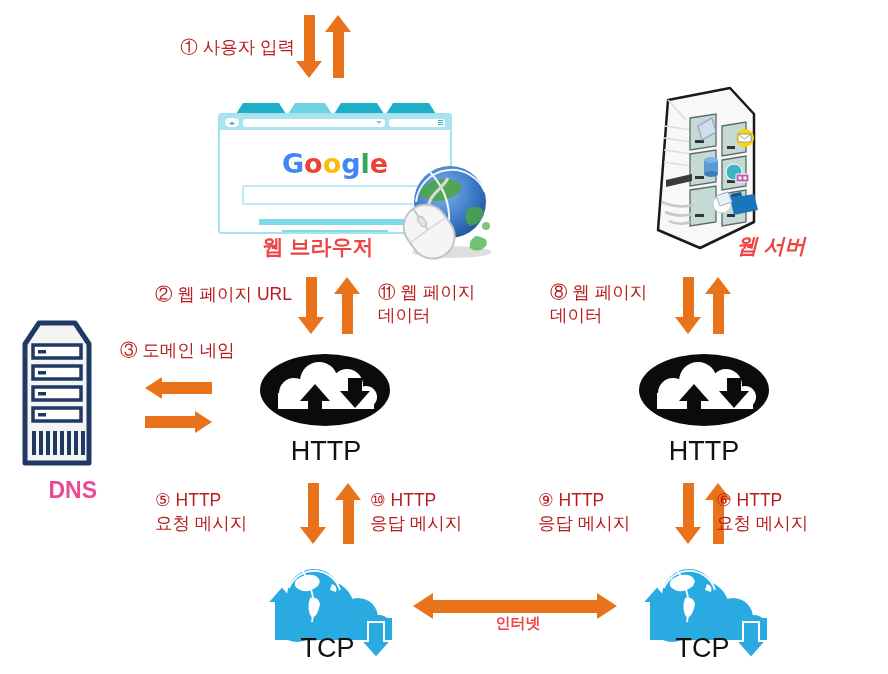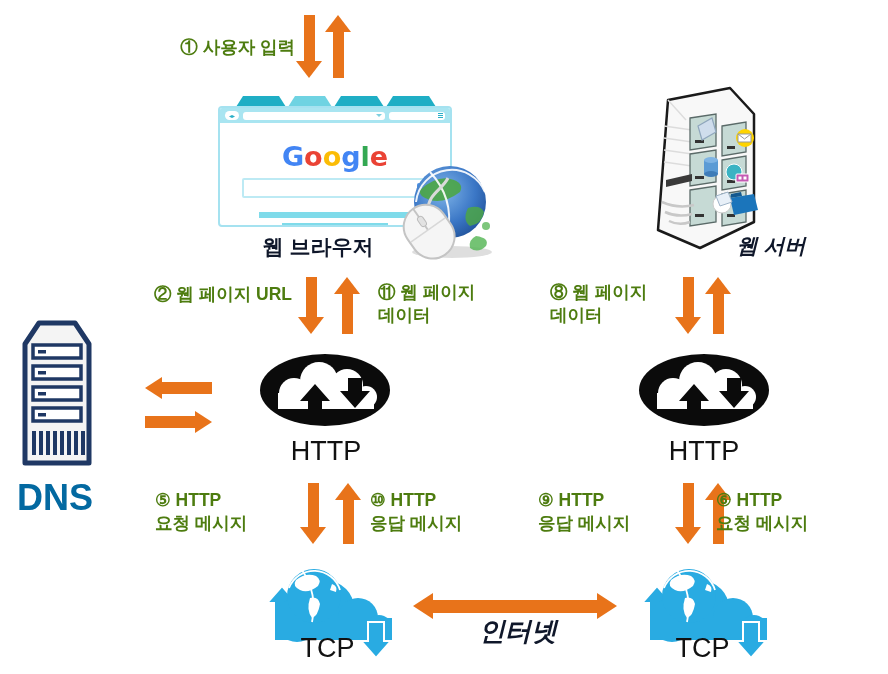--- a/index.html
+++ b/index.html
@@ -1,45 +1,45 @@
 <!DOCTYPE html>
 <html><head>
 <meta charset="utf-8">
 <style>
   html,body{margin:0;padding:0;background:#fff;}
   #stage{position:relative;width:888px;height:674px;background:#fff;overflow:hidden;
          font-family:"Liberation Sans",sans-serif;}
-  .lbl{position:absolute;font-weight:700;font-size:17.5px;color:#4d7c0f;line-height:1.32;
+  .lbl{position:absolute;font-weight:400;font-size:17.5px;color:#b91c1c;line-height:1.32;
        white-space:pre-line;}
   .lbl.r{text-align:right;}
   .lbl.c{text-align:left;}
-  .node-lbl{position:absolute;font-weight:700;font-size:21px;color:#0f172a;text-align:center;}
+  .node-lbl{position:absolute;font-weight:700;font-size:21px;color:#ef4444;text-align:center;}
   .proto-lbl{position:absolute;font-weight:400;font-size:27px;color:#111;text-align:center;
              font-family:"Liberation Sans",sans-serif;}
-  .dns-lbl{position:absolute;font-weight:700;font-size:36px;color:#0369a1;text-align:left;}
+  .dns-lbl{position:absolute;font-weight:700;font-size:23px;color:#ec4899;text-align:right;}
 
   
   .varr{position:absolute;width:26px;display:flex;flex-direction:column;align-items:center;}
   .varr .shaft{width:11px;flex:1;background:var(--orange);}
   .varr .head-down{width:0;height:0;border-left:13px solid transparent;
         border-right:13px solid transparent;border-top:17px solid var(--orange);}
   .varr .head-up{width:0;height:0;border-left:13px solid transparent;
         border-right:13px solid transparent;border-bottom:17px solid var(--orange);}
   .harr{position:absolute;display:flex;align-items:center;}
   .harr .shaft{height:12px;flex:1;background:var(--orange);}
   .harr .head-left{width:0;height:0;border-top:11px solid transparent;
         border-bottom:11px solid transparent;border-right:17px solid var(--orange);}
   .harr .head-right{width:0;height:0;border-top:11px solid transparent;
         border-bottom:11px solid transparent;border-left:17px solid var(--orange);}
   .harr.big .shaft{height:13px;}
   .harr.big .head-left{border-top-width:13px;border-bottom-width:13px;border-right-width:20px;}
   .harr.big .head-right{border-top-width:13px;border-bottom-width:13px;border-left-width:20px;}
 
   
-  .browser{position:absolute;left:218px;top:96px;width:234px;height:131px;}
+  .browser{position:absolute;left:218px;top:103px;width:234px;height:131px;}
   .tabs{position:absolute;left:18px;top:0;display:flex;gap:2px;}
   .tab{height:11px;clip-path:polygon(7px 0,calc(100% - 7px) 0,100% 100%,0 100%);}
   .win{position:absolute;left:0;right:0;top:10px;bottom:0;background:#fff;
        border:2px solid #A5E2F0;border-radius:4px;overflow:hidden;}
   .toolbar{height:15px;background:#A9E5F1;display:flex;align-items:center;padding:0 5px;gap:4px;}
   .navc{width:14px;height:9px;background:#fff;border-radius:5px;display:flex;align-items:center;
         justify-content:center;font-size:6px;color:#2BB0C8;line-height:1;}
   .addr{flex:1;height:8px;background:#fff;border-radius:3px;position:relative;}
   .addr:after{content:"";position:absolute;right:3px;top:2.5px;width:0;height:0;
         border-left:3px solid transparent;border-right:3px solid transparent;
@@ -226,20 +226,21 @@
       <rect x="29" y="113" width="4" height="24"></rect>
         <rect x="36" y="113" width="4" height="24"></rect>
       <rect x="43" y="113" width="4" height="24"></rect>
         <rect x="50" y="113" width="4" height="24"></rect>
       <rect x="57" y="113" width="4" height="24"></rect>
         <rect x="64" y="113" width="4" height="24"></rect>
     </g>
   </svg>
   <div class="dns-lbl" style="left:17px;top:477px;width:80px;">DNS</div>
 
+  <div class="lbl" style="left:120px;top:339px;width:140px;">③ 도메인 네임</div>
   <div class="harr" style="left:145px;top:377px;width:67px;height:22px;">
     <div class="head-left"></div>
       <div class="shaft"></div>
   </div>
   <div class="harr" style="left:145px;top:411px;width:67px;height:22px;">
     <div class="shaft"></div>
       <div class="head-right"></div>
   </div>
 
   <svg class="abs" style="left:258px;top:352px;" width="134" height="76" viewBox="0 0 134 76">
@@ -336,15 +337,15 @@
     </g>
     <polygon points="124,100 139,83 132,83 132,64 116,64 116,83 109,83" fill="var(--blue)" stroke="#fff" stroke-width="2"></polygon>
   </svg>
   <div class="proto-lbl" style="left:660px;top:633px;width:85px;">TCP</div>
 
   <div class="harr big" style="left:413px;top:592px;width:204px;height:28px;">
     <div class="head-left"></div>
       <div class="shaft"></div>
       <div class="head-right"></div>
   </div>
-  <div class="node-lbl" style="left:468px;top:614px;width:100px;font-size:26px;font-style:italic;">인터넷</div>
+  <div class="node-lbl" style="left:468px;top:614px;width:100px;font-size:15px;">인터넷</div>
 
 </div>
 
 </body></html>

